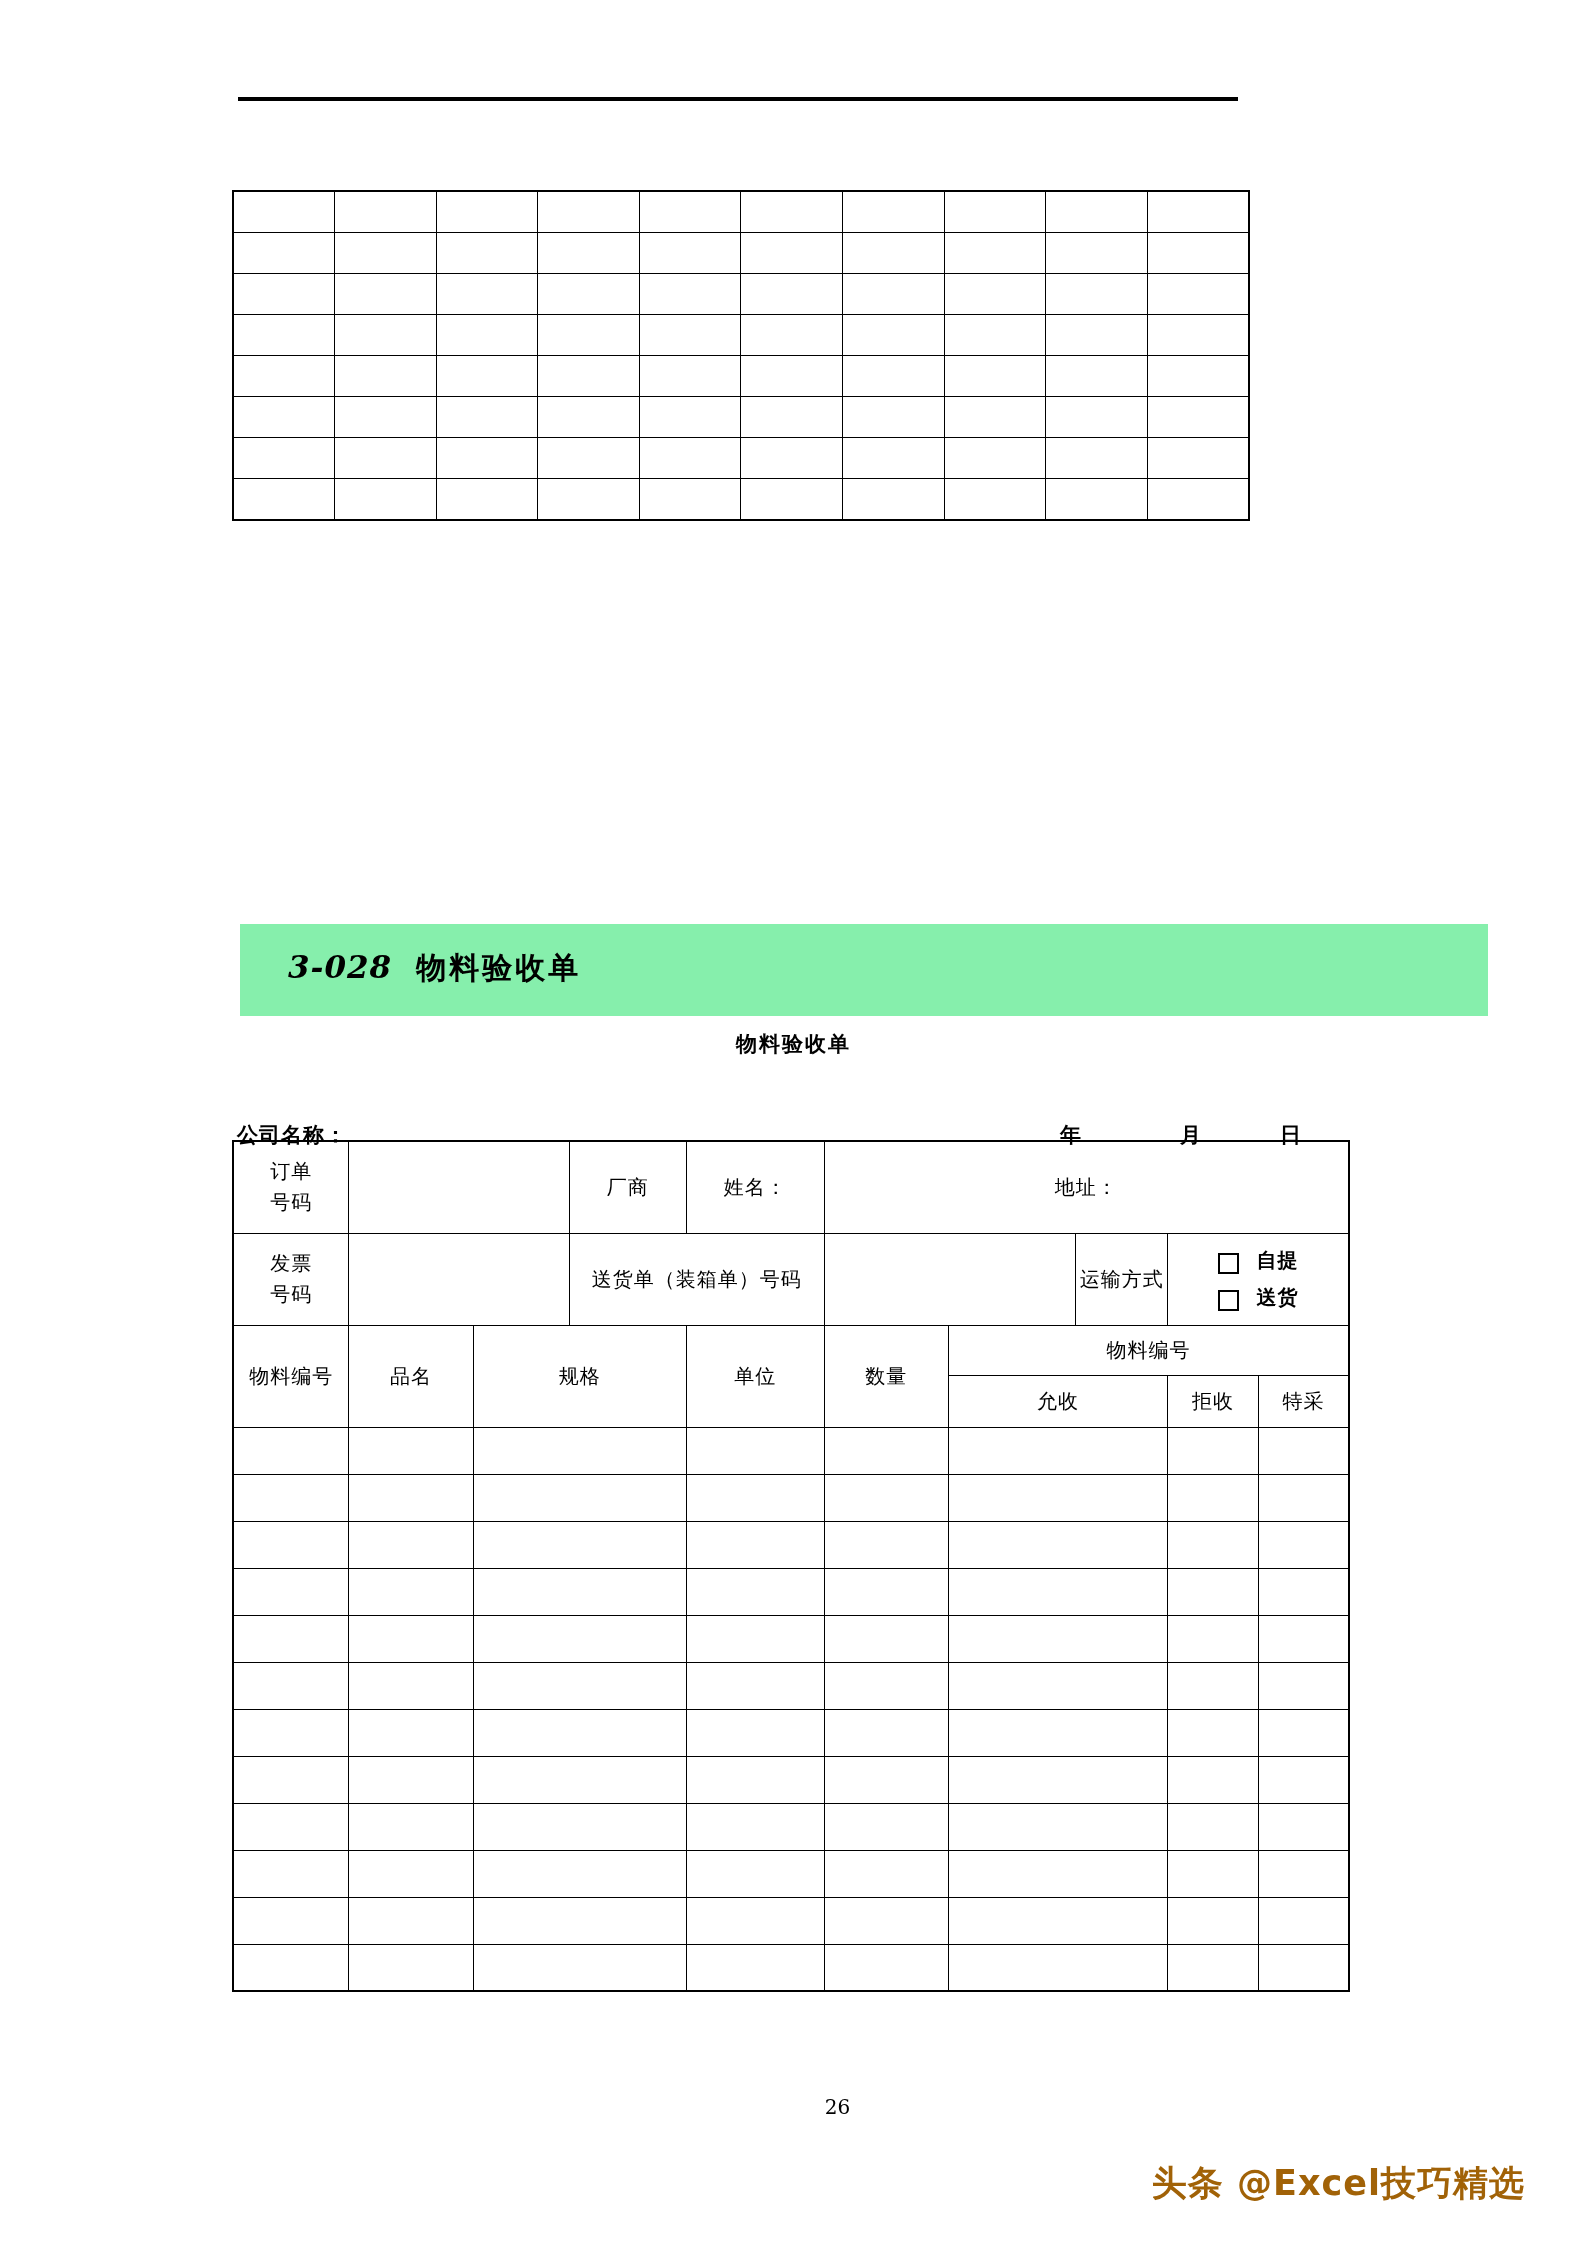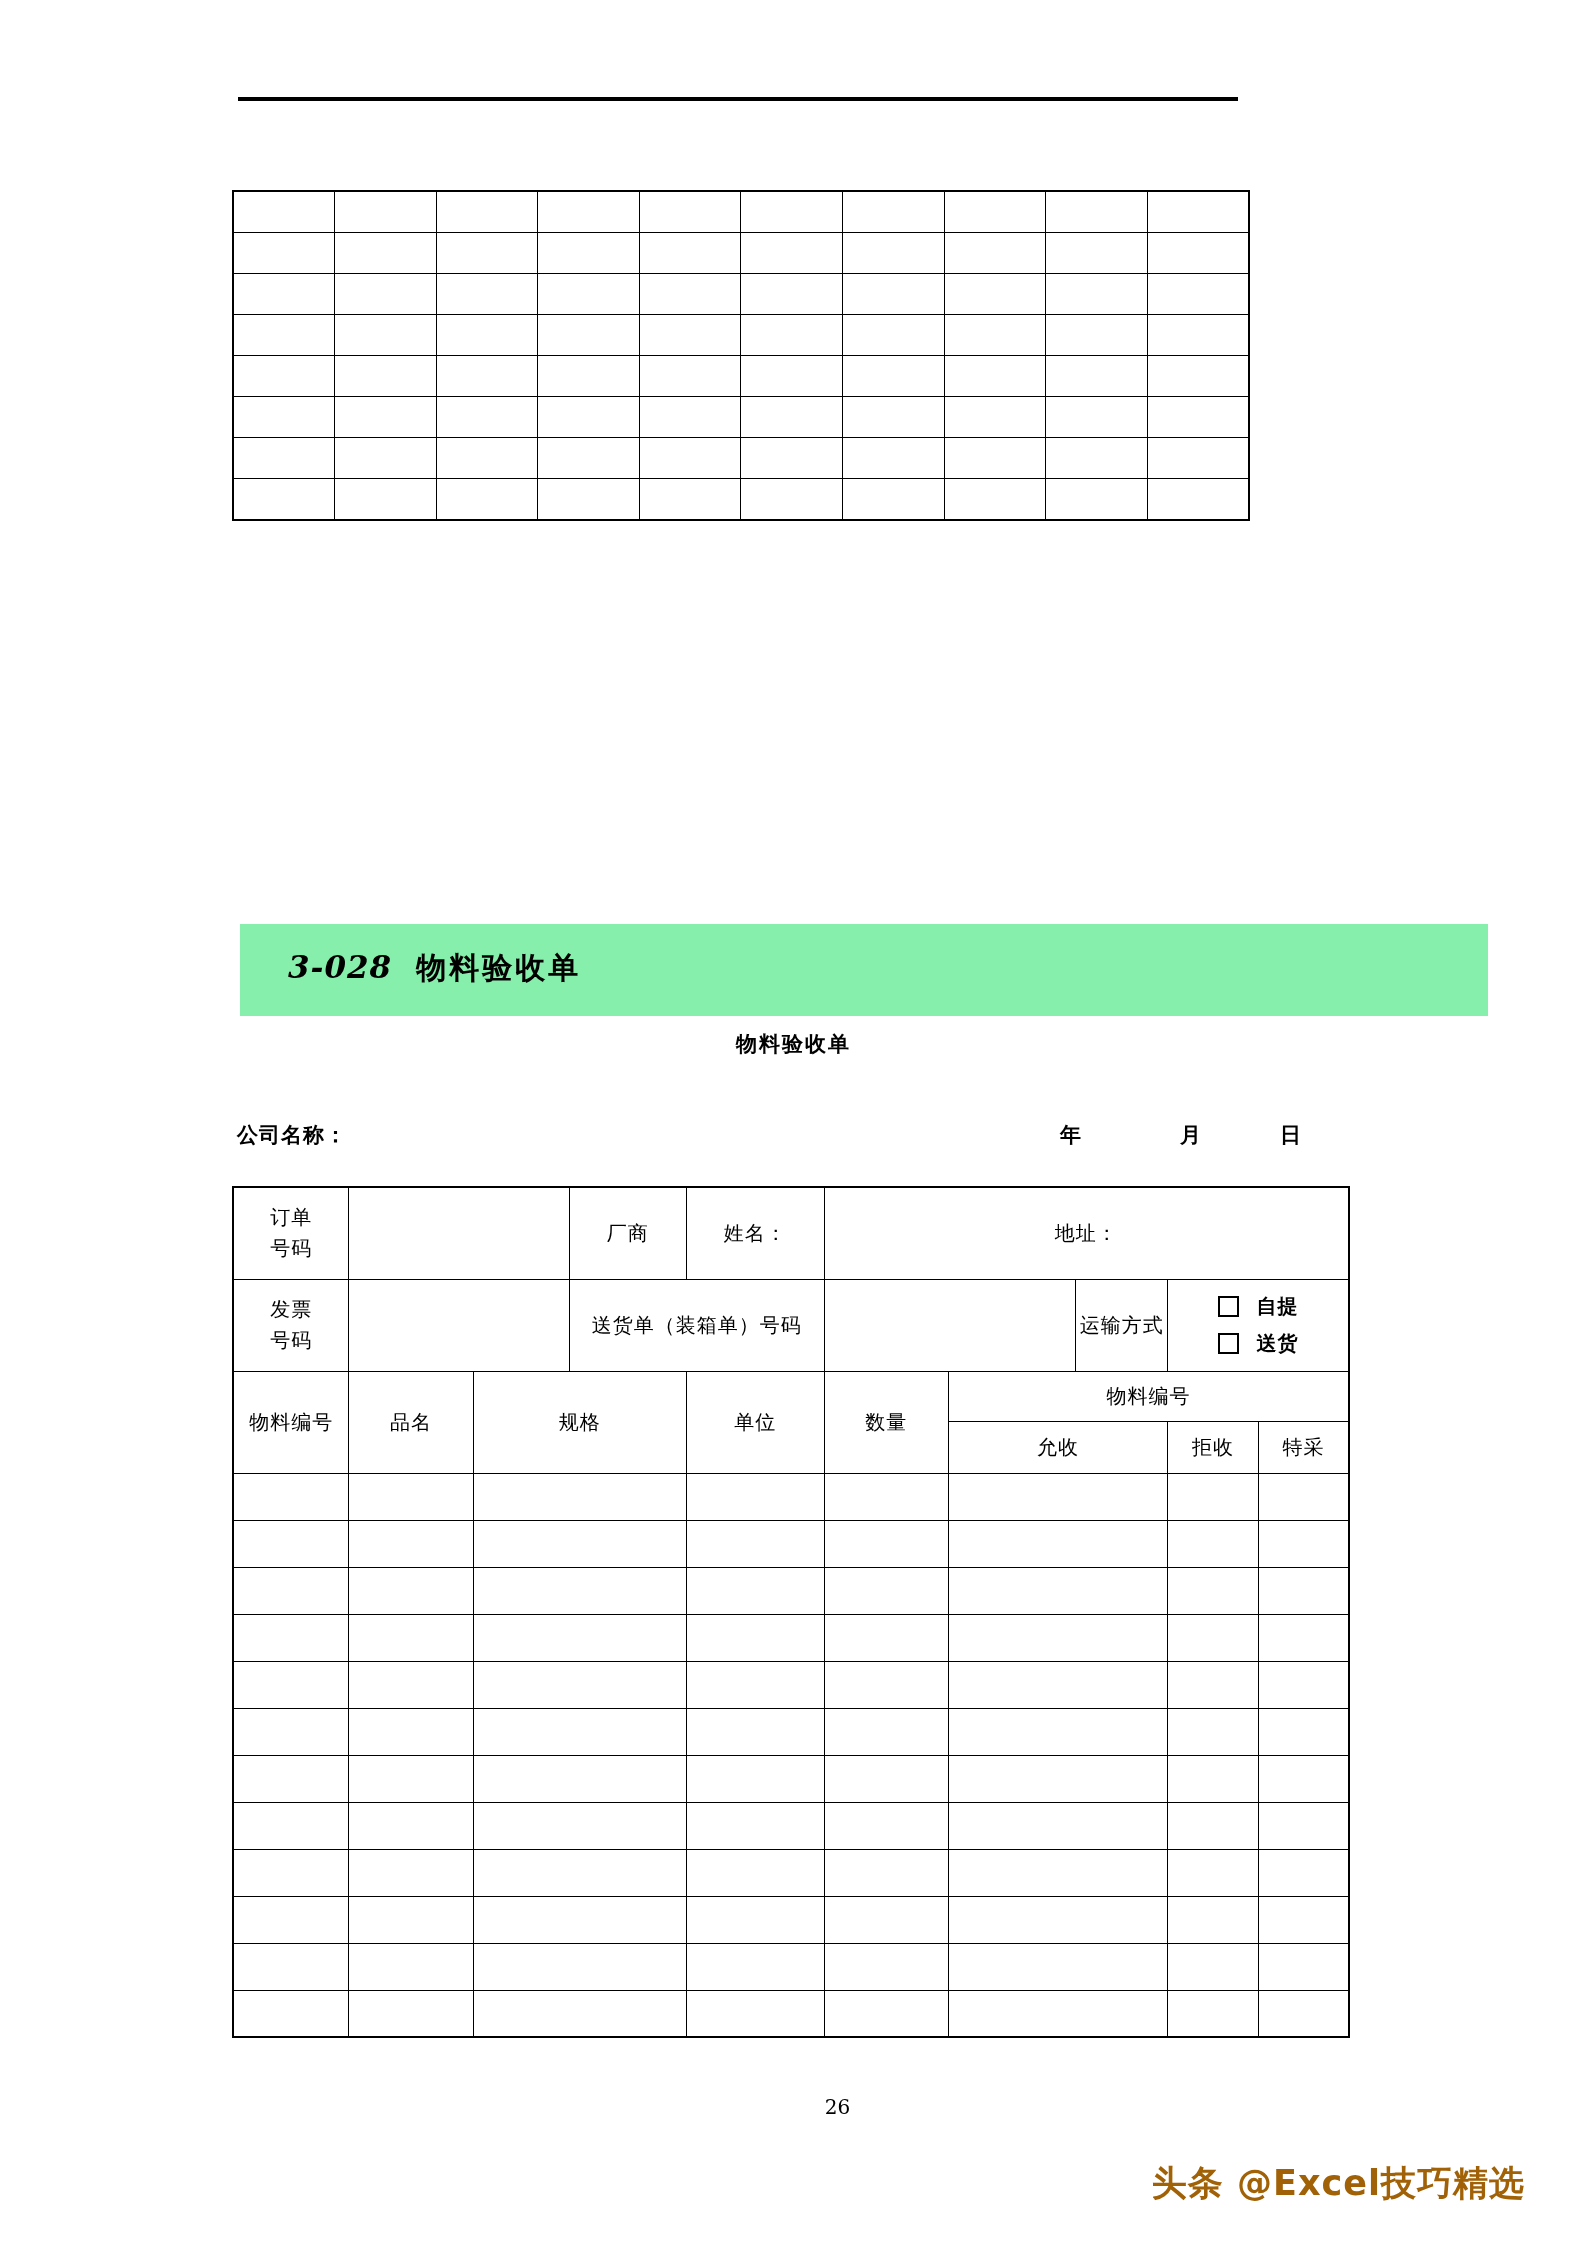--- a/index.html
+++ b/index.html
@@ -142,21 +142,20 @@
   .meta-line .dm { left: 948px; }
   .meta-line .dd { left: 1048px; }
 
   
   .table-main {
     position: absolute;
     left: 232px;
     top: 1140px;
     width: 1118px;
     border: 2px solid #000000;
-    margin-top: 46px;
   }
   .table-main td {
     font-size: 20px;
     font-weight: bold;
     letter-spacing: 1px;
   }
   .cell-stack {
     display: flex;
     flex-direction: column;
     align-items: center;
@@ -175,21 +174,21 @@
   }
   .ship-options {
     display: flex;
     flex-direction: column;
     align-items: center;
     justify-content: center;
     gap: 10px;
   }
   .ship-opt {
     display: flex;
-    align-items: center;
+    align-items: flex-end;
     gap: 18px;
     font-size: 20px;
     font-weight: bold;
   }
   .checkbox {
     display: inline-block;
     width: 17px;
     height: 17px;
     border: 2px solid #000000;
     background: #ffffff;

